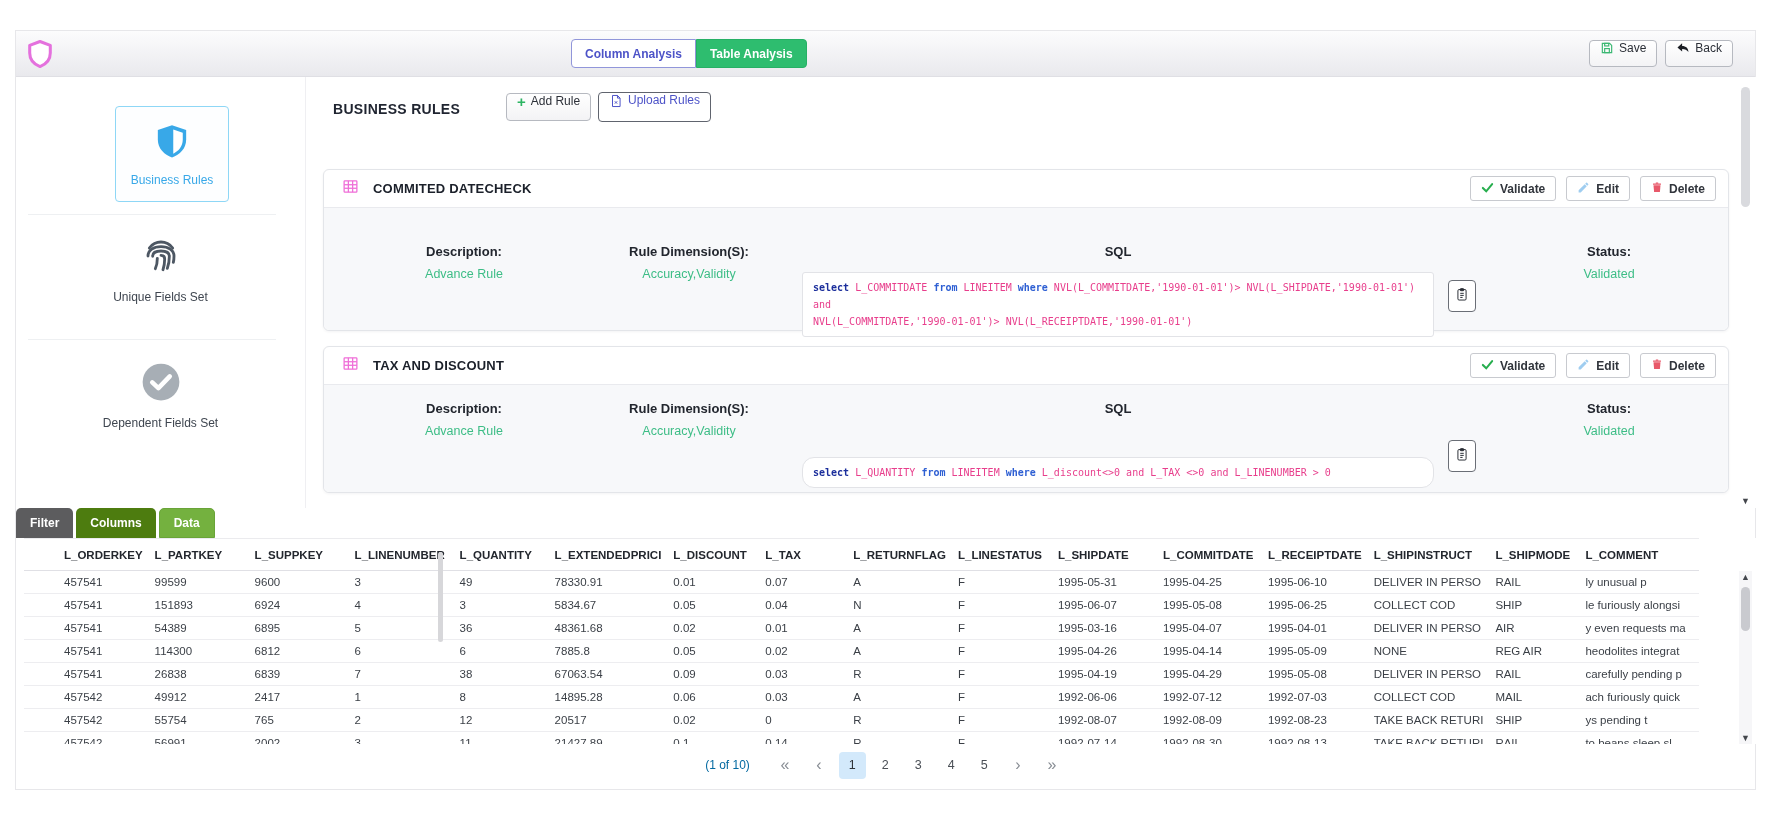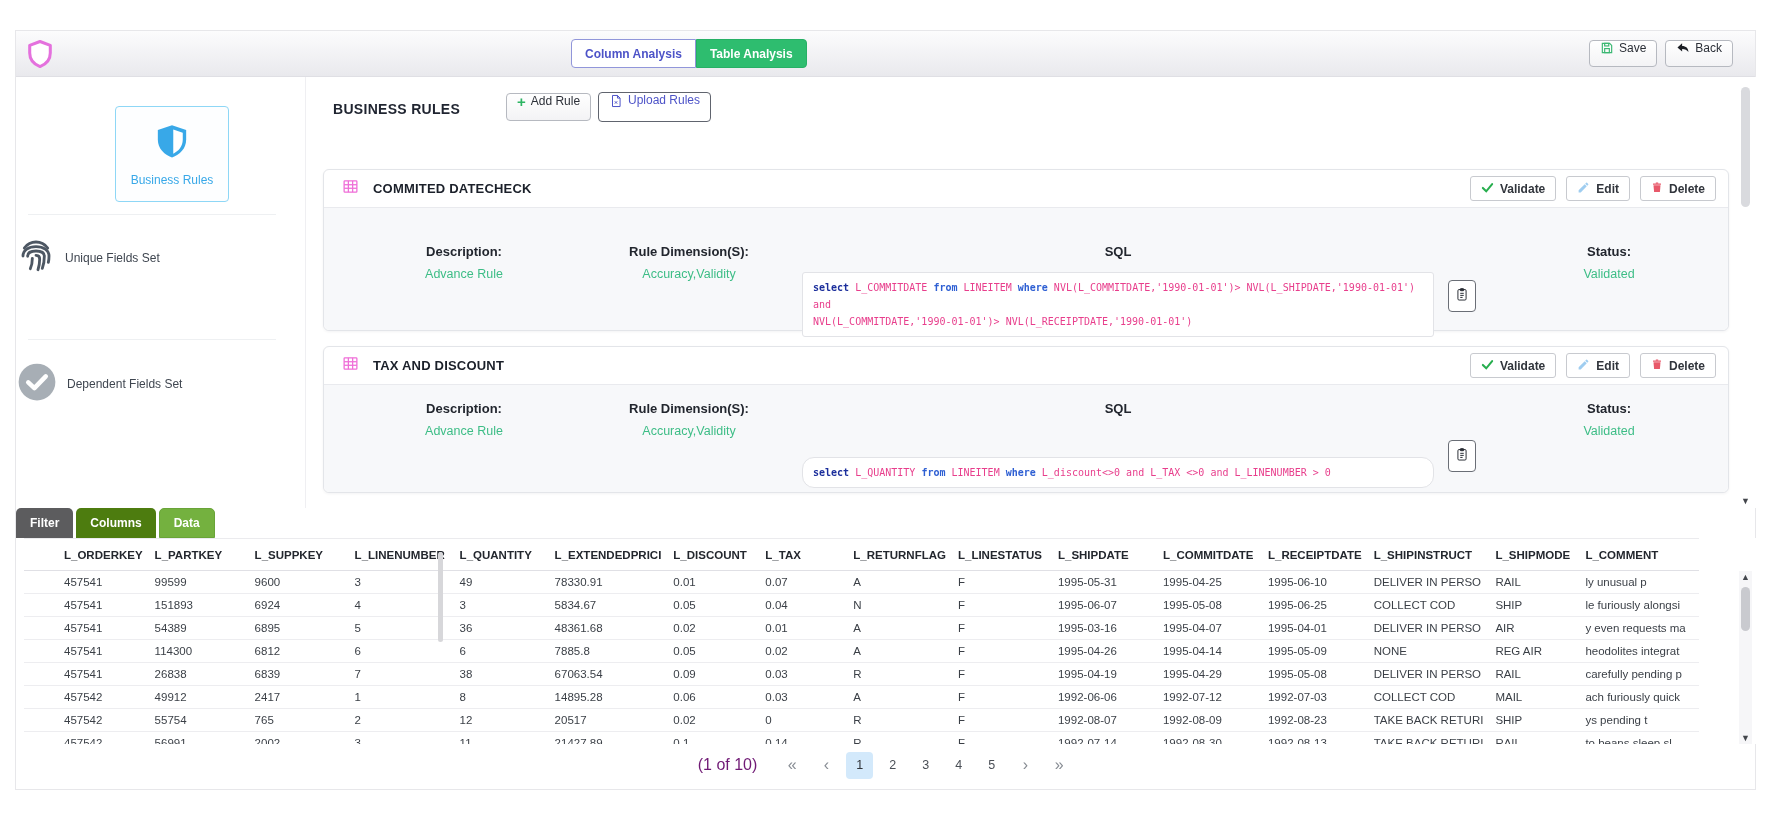--- a/index.html
+++ b/index.html
@@ -32,21 +32,21 @@
   }
   
   .sidebar { position:absolute; left:0; top:46px; width:290px; height:431px; border-right:1px solid #efeff2; background:#fff; }
   .sb-sel-card {
     position:absolute; left:99px; top:29px; width:114px; height:96px;
     border:1px solid #8ed7f6; border-radius:4px; background:#fdfeff; cursor:pointer;
     display:flex; flex-direction:column; align-items:center; justify-content:center; gap:9px;
   }
   .sb-sel-label { font-size:12px; color:#38a8e8; }
   .sb-div { position:absolute; left:12px; width:248px; border-top:1px solid #eef0f2; }
-  .sb-item { position:absolute; left:0; width:100%; display:flex; flex-direction:row; align-items:center; gap:9px; cursor:pointer; }
+  .sb-item { position:absolute; left:0; width:100%; display:flex; flex-direction:column; align-items:center; gap:9px; cursor:pointer; }
   .sb-label { font-size:12px; color:#3f4650; }
   
   .main { position:absolute; left:290px; top:46px; width:1451px; height:431px; background:#fff; }
   .rules-title { position:absolute; left:27px; top:24px; font-size:14px; font-weight:700; color:#1f2430; letter-spacing:.3px; }
   .add-btn  { position:absolute; left:200px; top:16px; height:28px; }
   .add-btn .plus { color:#2db563; font-weight:700; font-size:15px; line-height:1; }
   .upload-btn { position:absolute; left:292px; top:15px; height:30px; border:1px solid #60646e; color:#4d53c8; font-weight:400; background:#fff; }
   .card {
     position:absolute; left:17px; width:1406px; background:#fff;
     border:1px solid #e3e5e9; border-radius:6px; box-shadow:0 1px 3px rgba(20,20,40,.05);
@@ -104,21 +104,21 @@
   table.grid th {
     height:32px; font-size:11.5px; font-weight:700; color:#23272e; text-align:left; padding:0 6px;
     border-top:1px solid #ebebee; border-bottom:1px solid #e0e0e5; white-space:nowrap; overflow:hidden; cursor:pointer;
   }
   table.grid td {
     height:23px; font-size:11.5px; color:#3a3f46; padding:0 6px;
     border-bottom:1px solid #ededf0; white-space:nowrap; overflow:hidden;
   }
   table.grid th:first-child, table.grid td:first-child { padding-left:40px; }
   .pagination { position:absolute; left:0; right:0; top:716px; height:36px; background:#fff; display:flex; align-items:center; justify-content:center; gap:6px; }
-  .pg-info { font-size:16px; color:#701a75; margin-right:15px; }
+  .pg-info { font-size:12px; color:#0369a1; margin-right:15px; }
   .pg-nav { width:28px; height:28px; display:flex; align-items:center; justify-content:center; color:#888d94; font-size:16px; cursor:pointer; }
   .pg-num { width:27px; height:27px; border-radius:4px; display:flex; align-items:center; justify-content:center; font-size:12.5px; color:#4a4f56; cursor:pointer; }
   .pg-num.active { background:#d3e9fb; color:#2f3338; }
 </style>
 </head>
 <body>
 
 <div class="app">
 
   <div class="header">

